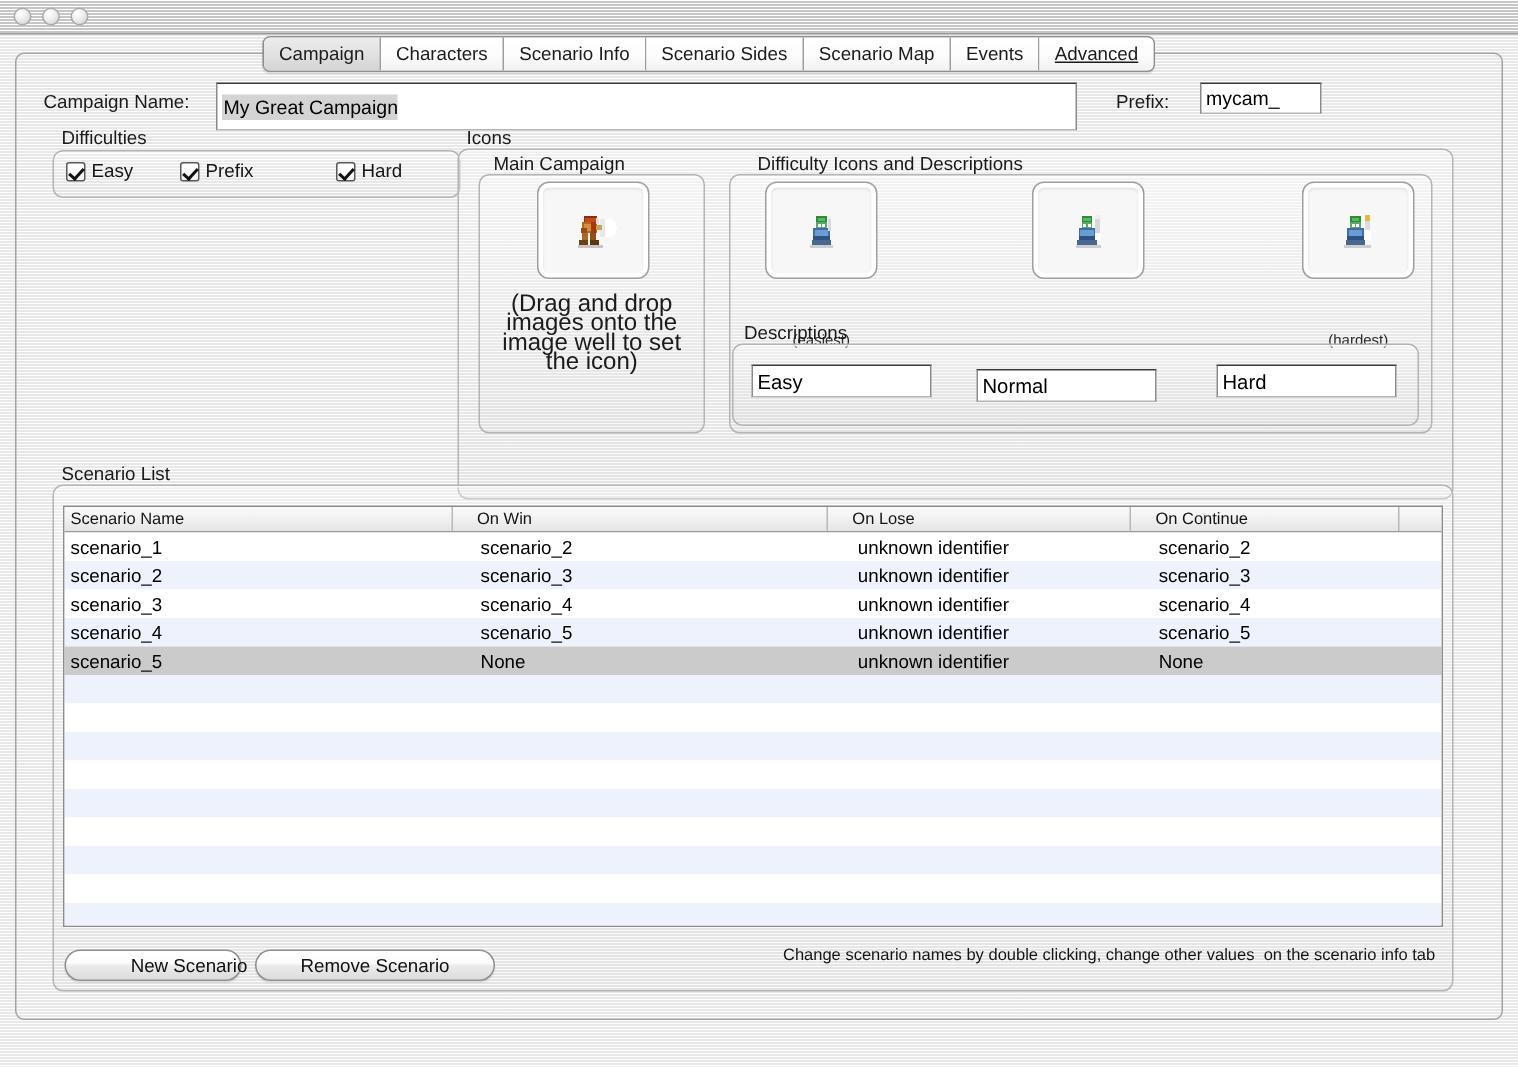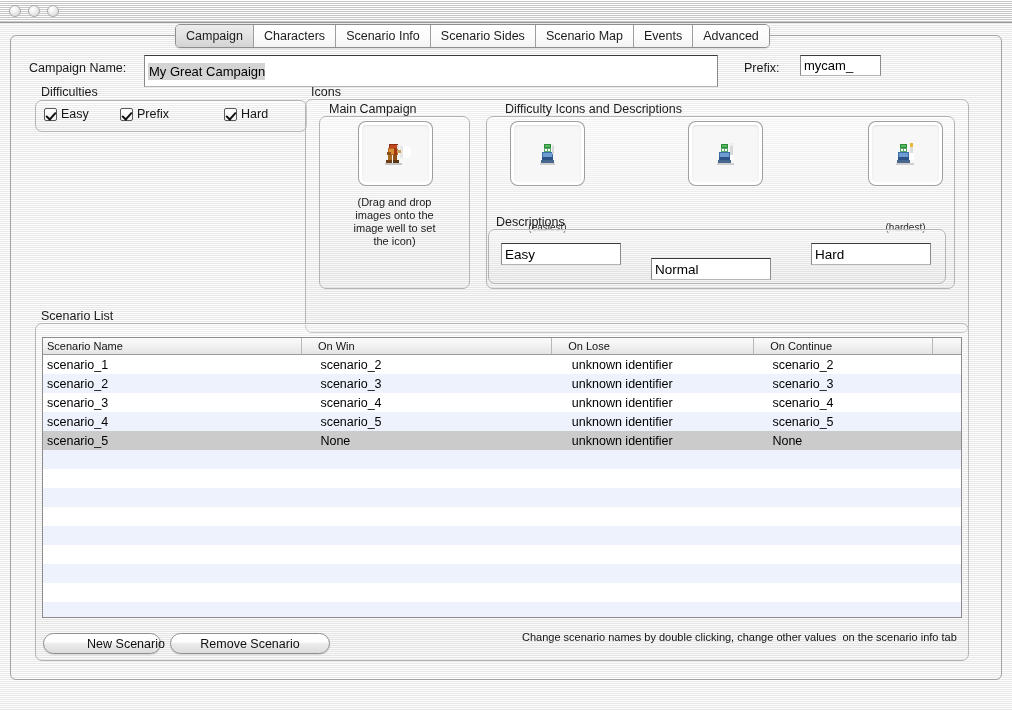--- a/index.html
+++ b/index.html
@@ -77,21 +77,21 @@
   .tab {
     padding: 0 10px;
     display: flex; align-items: center;
     font-size: 12.5px;
     color: #1c1c1c;
     border-right: 1px solid #9d9d9d;
     background: linear-gradient(to bottom, #ffffff 0%, #fcfcfc 55%, #f2f2f2 100%);
     cursor: default;
     white-space: nowrap;
   }
-  .tab:last-child { border-right: none; }
+  .tab:last-child { border-right: none; text-decoration: underline; }
   .tab.selected {
     background: linear-gradient(to bottom, #ececec 0%, #e2e2e2 50%, #d3d3d3 100%);
     font-weight: normal;
   }
 
   
   #panel {
     position: absolute;
     left: 10px; top: 35px;
     width: 992px; height: 645px;
@@ -192,21 +192,21 @@
 
   .caption {
     position: absolute;
     font-size: 10px;
     color: #2a2a2a;
     white-space: nowrap;
     text-align: center;
   }
   .dragtext {
     position: absolute;
-    font-size: 11px;
+    font-size: 16px;
     color: #1b1b1b;
     text-align: center;
     line-height: 13px;
     white-space: pre-line;
   }
 
   
   #tablewrap {
     position: absolute;
     box-sizing: border-box;
@@ -407,21 +407,21 @@
         <rect x="16" y="12" width="5" height="7" fill="#ffffff"></rect>
         <rect x="3" y="22" width="18" height="2" fill="#a5a5a5" opacity="0.5"></rect>
       </svg>
     </div>
     <div class="caption" style="left:858px; top:186px; width:73px;">(hardest)</div>
 
     <div class="grouplabel" style="left:485px; top:179px;">Descriptions</div>
     <div class="groupbox" style="left:477px; top:193px; width:458px; height:55px;"></div>
 
     <div class="tfield" style="left:490px; top:207px; width:120px; height:22px; font-size:13.5px;">Easy</div>
-    <div class="tfield" style="left:640px; top:222px; width:120px; height:22px; font-size:13.5px;">Normal</div>
+    <div class="tfield" style="left:640px; top:210px; width:120px; height:22px; font-size:13.5px;">Normal</div>
     <div class="tfield" style="left:800px; top:207px; width:120px; height:22px; font-size:13.5px;">Hard</div>
 
     <div class="grouplabel" style="left:30px; top:273px;">Scenario List</div>
     <div class="groupbox" style="left:24px; top:287px; width:934px; height:338px;"></div>
 
     <div id="tablewrap" style="left:31px; top:301px; width:920px; height:281px;">
       <div id="thead">
         <div class="th" style="width:274px;">Scenario Name</div>
         <div class="th" style="width:252px;">On Win</div>
         <div class="th" style="width:201px;">On Lose</div>

